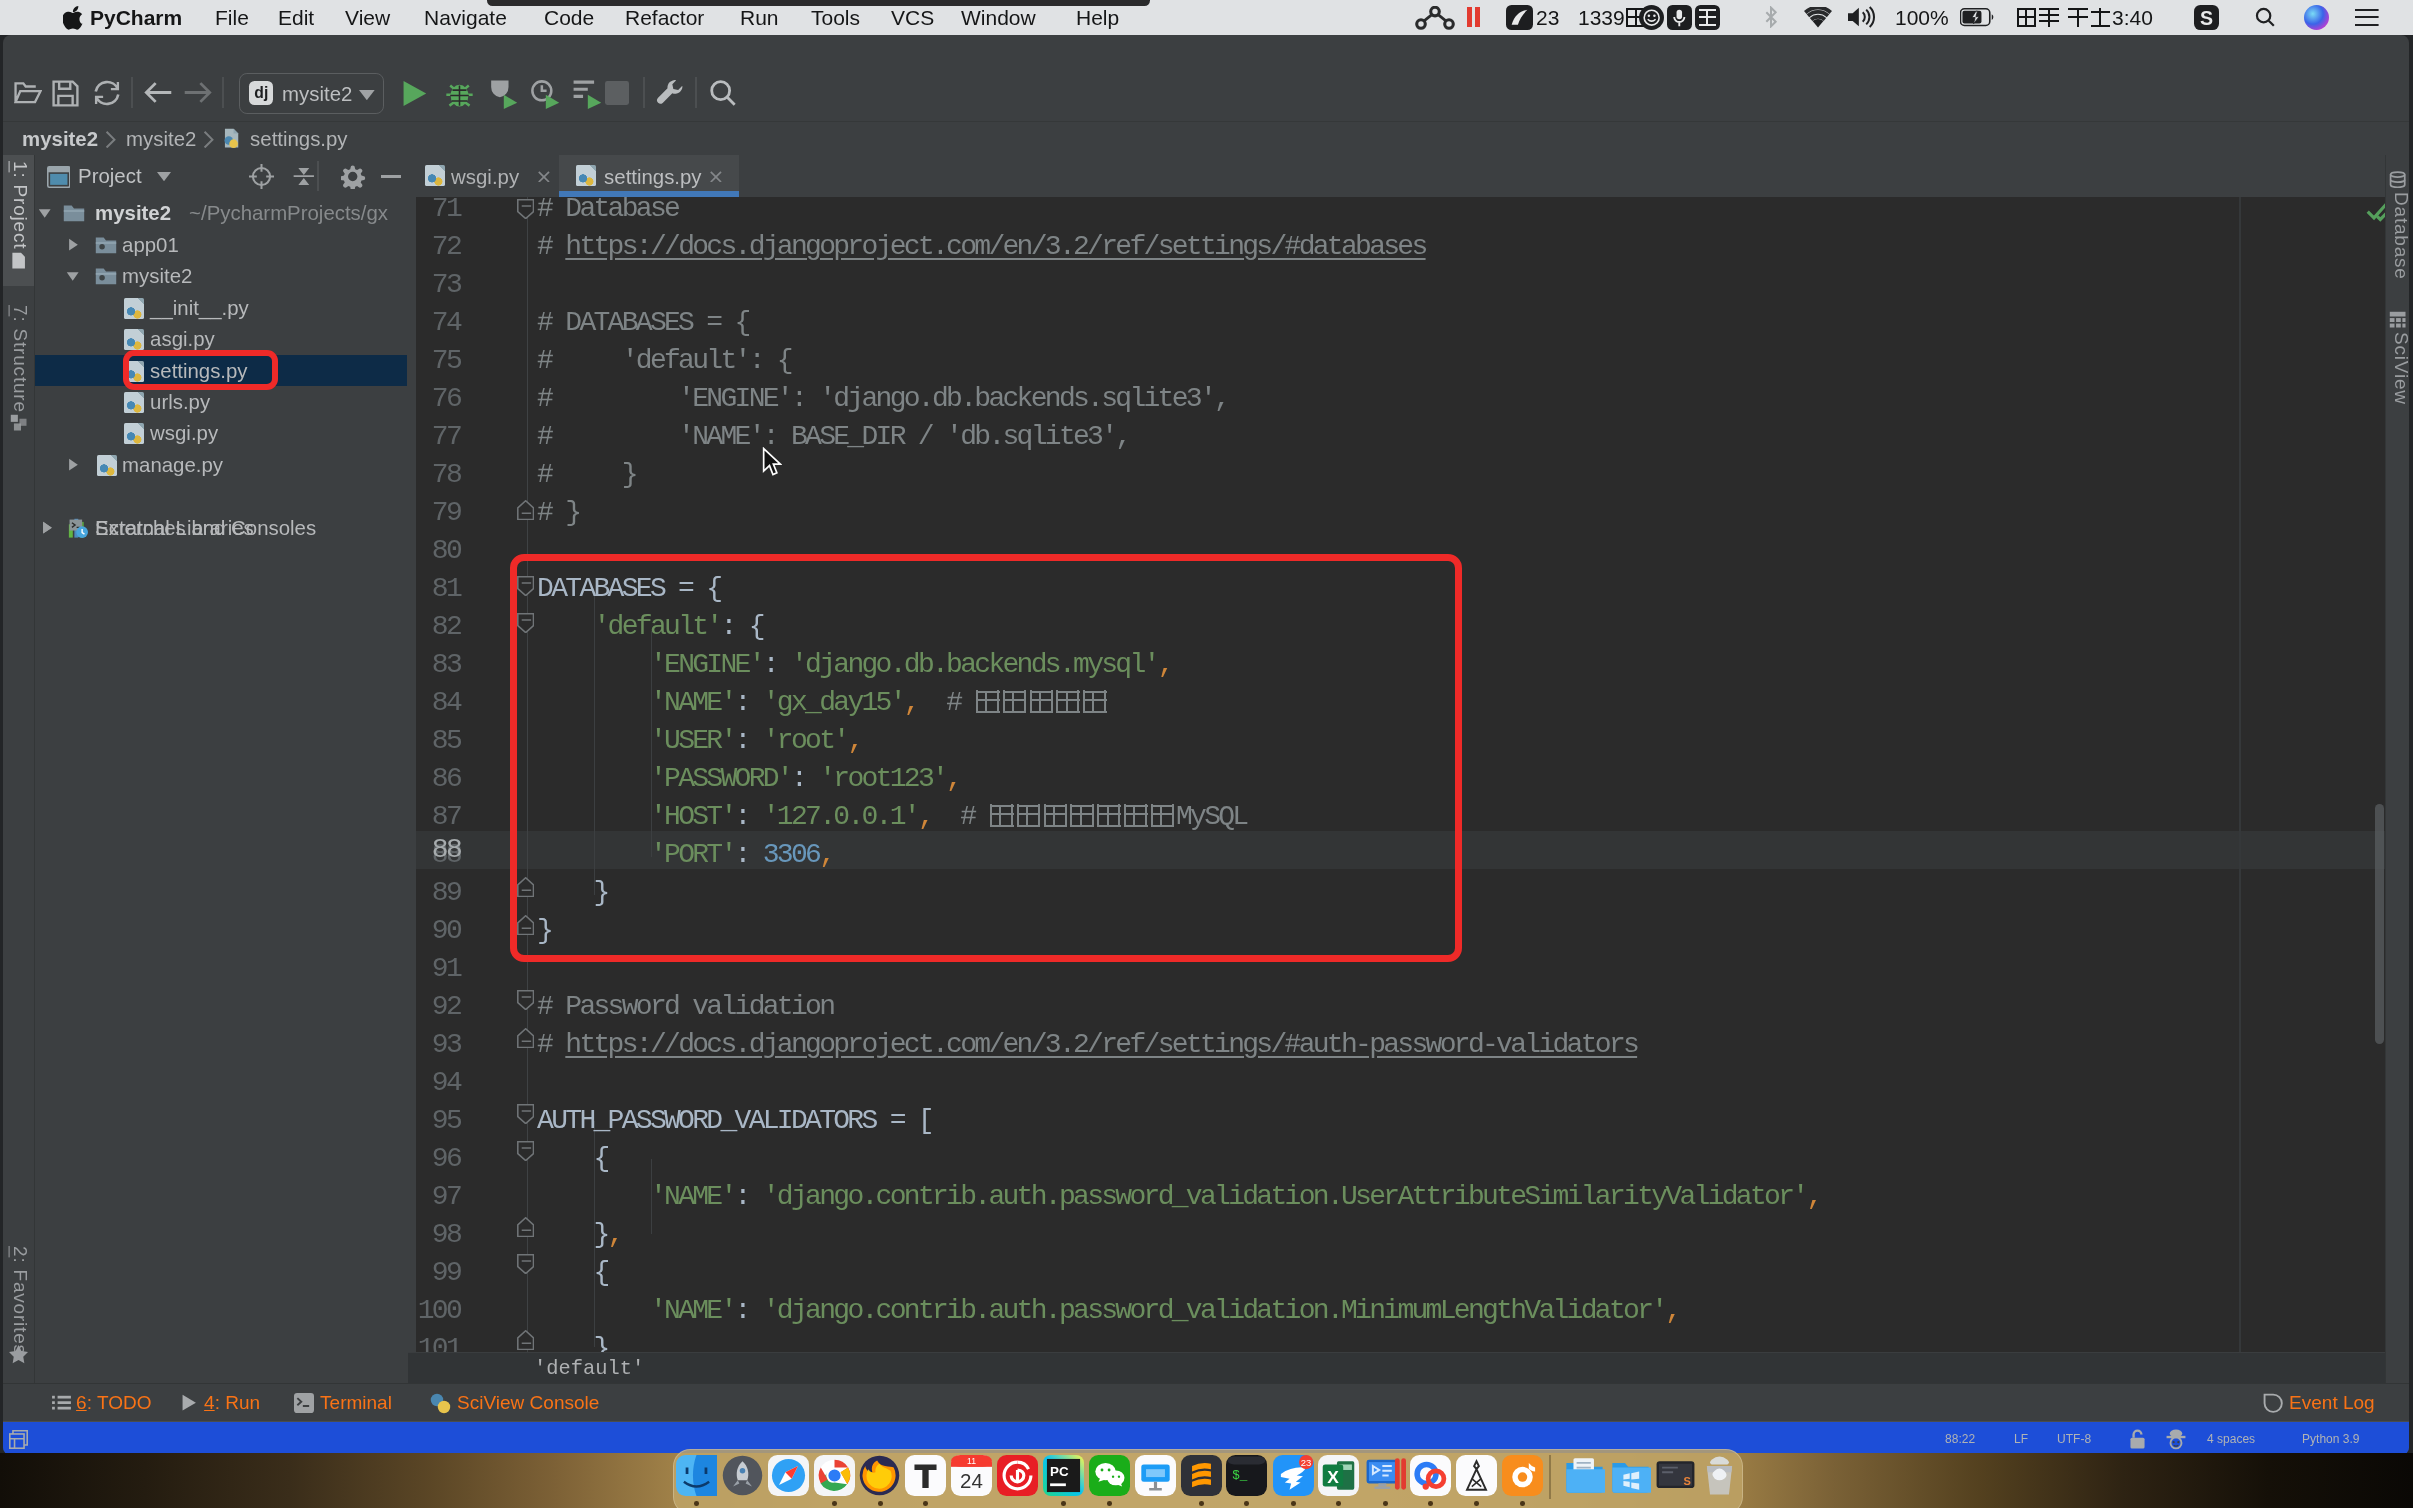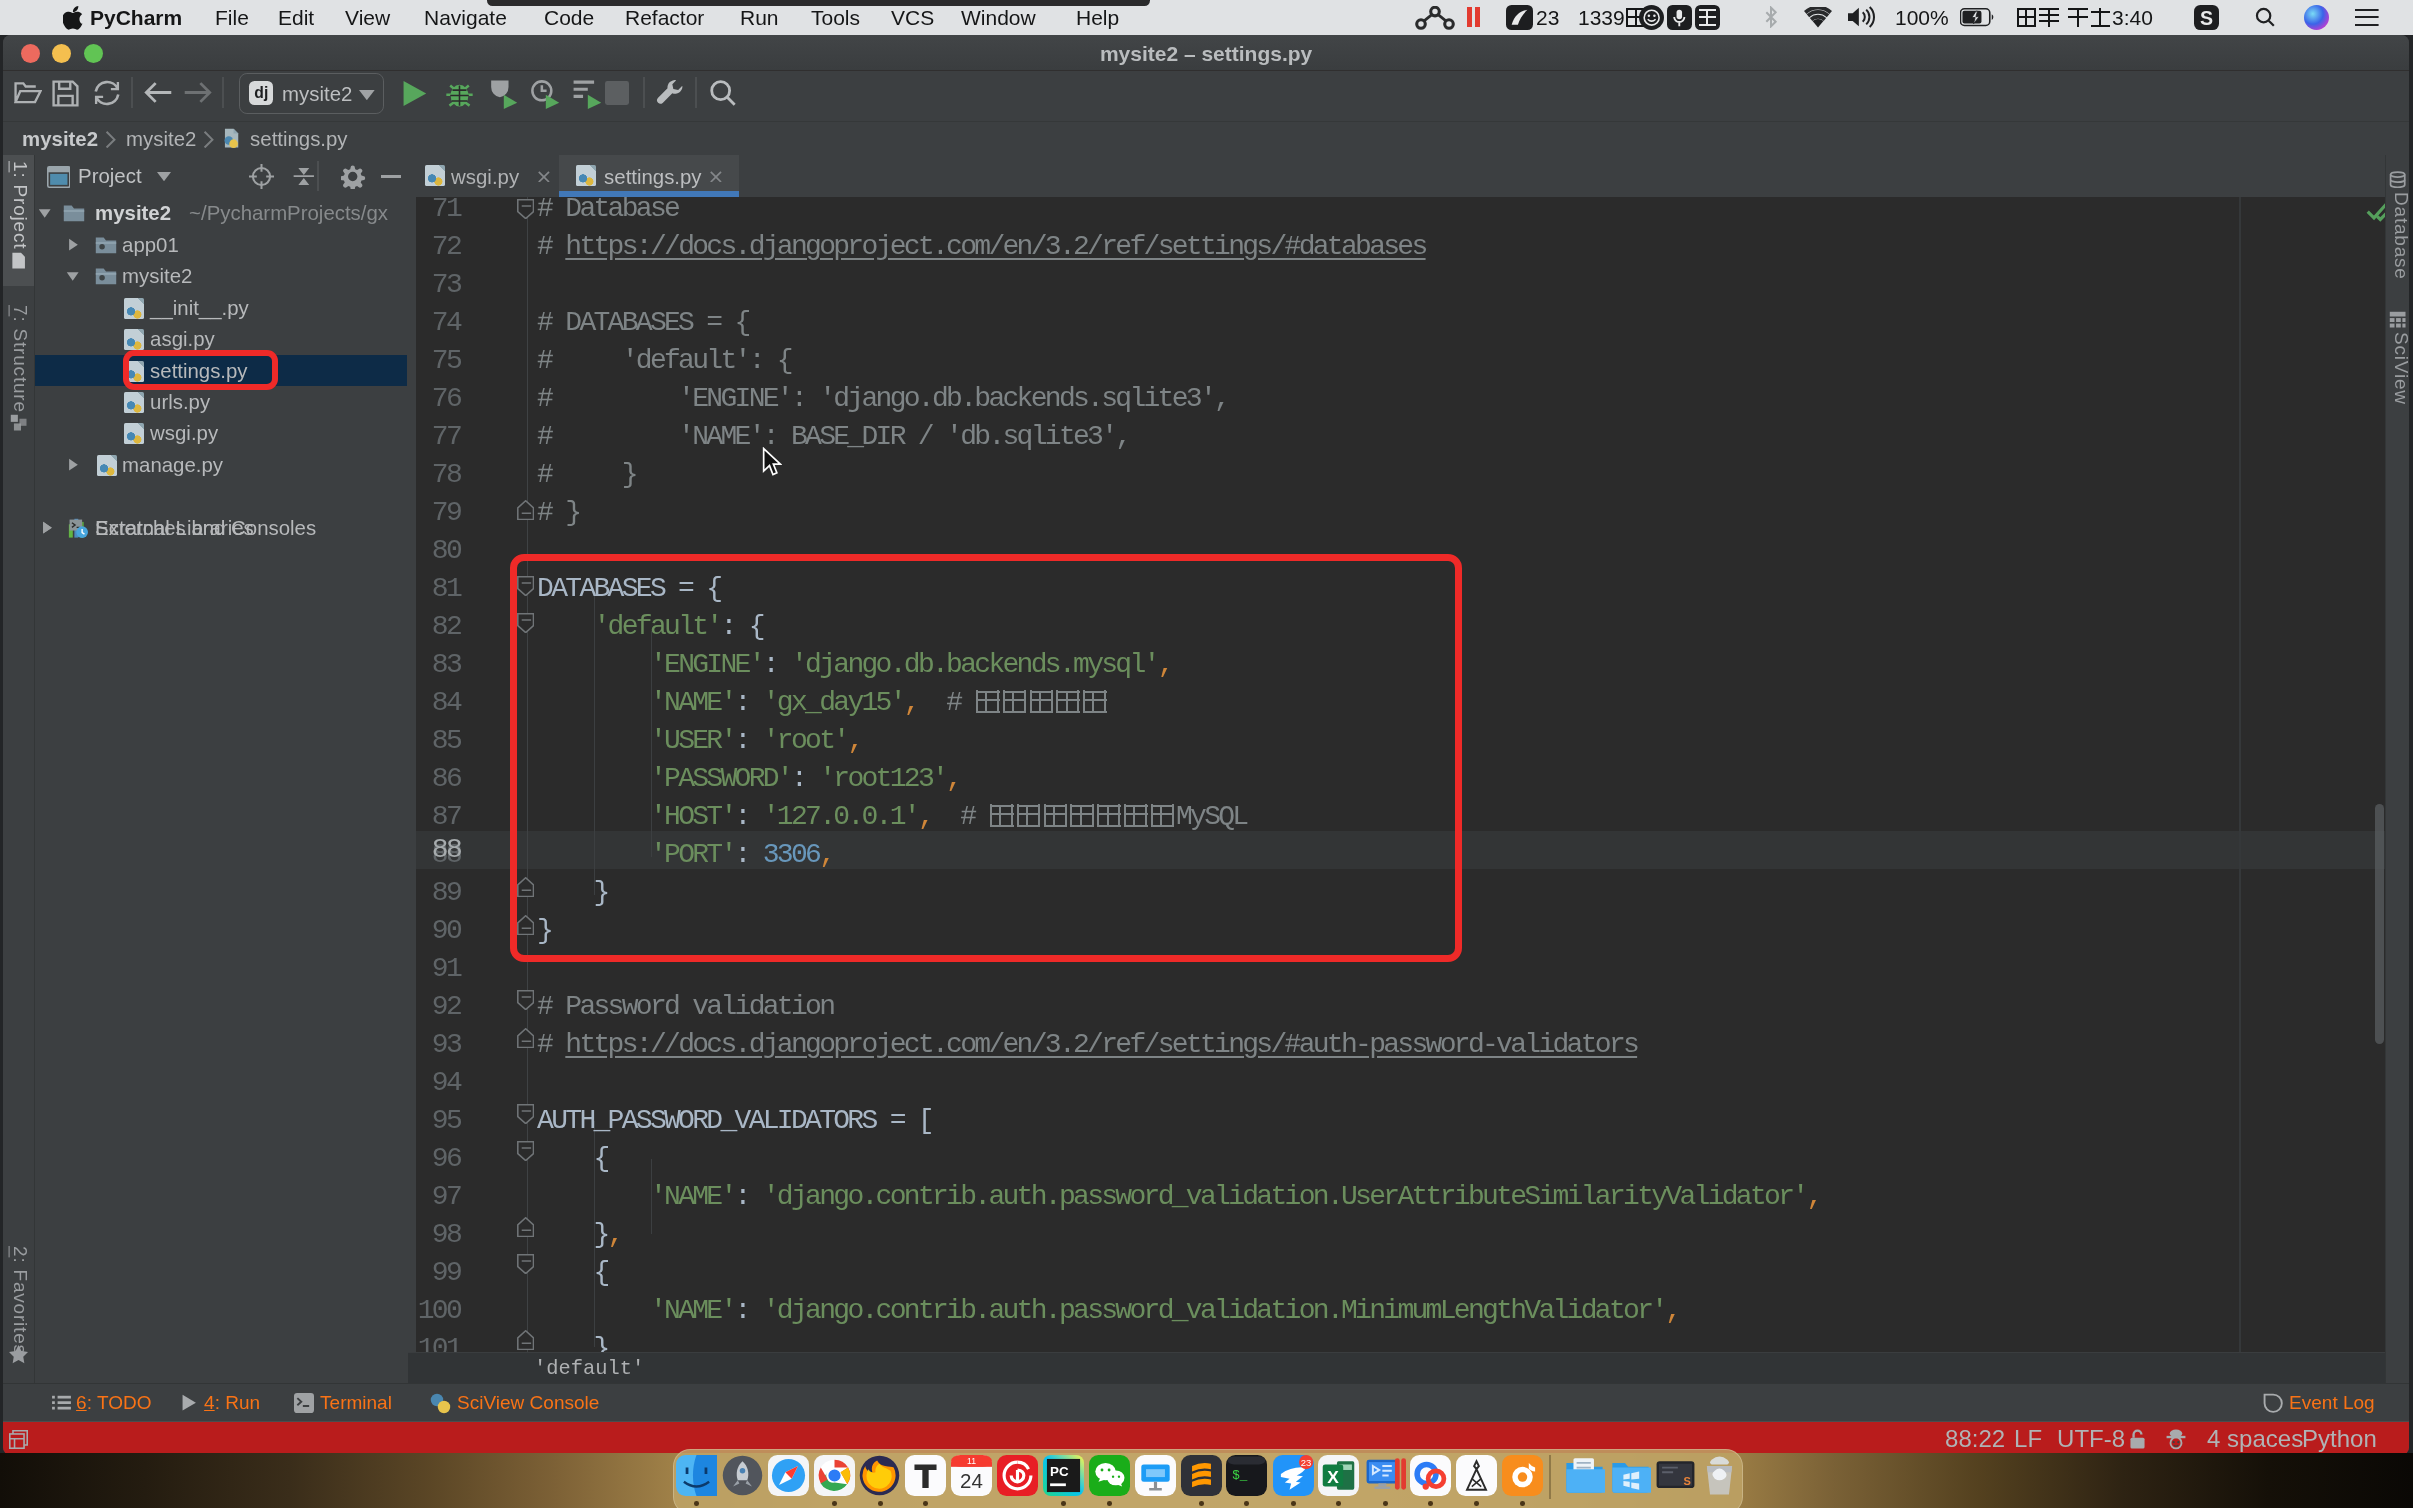--- a/index.html
+++ b/index.html
@@ -21,21 +21,21 @@
 .tl{position:absolute;top:8.6px;width:19px;height:19px;border-radius:50%;}
 #title{position:absolute;left:0;top:0;width:100%;height:35px;line-height:37px;text-align:center;color:#b9bcbe;font-size:21px;font-weight:700;}
 #toolbar{position:absolute;left:0;top:36px;width:100%;height:50px;background:#3c3f41;}
 #crumbs{position:absolute;left:0;top:86px;width:100%;height:34px;background:#3c3f41;border-top:0.8px solid #353839;color:#b2b4b6;font-size:20.4px;}
 
 #stripeL{position:absolute;left:0;top:120px;width:31px;height:1228px;background:#3c3f41;border-right:0.8px solid #333637;}
 #panel{position:absolute;left:32px;top:120px;width:372px;height:1228px;background:#3c3f41;}
 #editor{position:absolute;left:405px;top:120px;width:1978px;height:1228px;background:#3c3f41;}
 #stripeR{position:absolute;right:0;top:120px;width:23px;height:1228px;background:#3c3f41;border-left:0.8px solid #333637;}
 #toolwinbar{position:absolute;left:0;top:1348px;width:100%;height:38px;background:#3c3f41;border-top:0.8px solid #323536;color:#f97316;font-size:19px;}
-#statusbar{position:absolute;left:0;top:1386px;width:100%;height:33px;background:#b91c1c;border-top:0.8px solid #4a4d4e;color:#b0b3b5;font-size:24px;}
+#statusbar{position:absolute;left:0;top:1386px;width:100%;height:33px;background:#1d4ed8;border-top:0.8px solid #4a4d4e;color:#b0b3b5;font-size:12px;}
 
 #tabs{position:absolute;left:0;top:0;width:100%;height:42px;background:#3c3f41;}
 #codearea{position:absolute;left:0;top:42px;width:100%;height:1155px;background:#2b2b2b;overflow:hidden;margin-left:8px;}
 pre.cl{margin:0;position:absolute;left:121px;font:28px/38px "Liberation Mono",monospace;letter-spacing:-2.7px;color:#a9b7c6;white-space:pre;}
 .c{color:#7e8486;} .s{color:#6b8e5d;} .o{color:#cf8639;} .n{color:#6897bb;} .lk{text-decoration:underline;text-underline-offset:3.9px;}
 .zhc{display:inline-block;position:relative;width:23.6px;height:23px;margin:0 1.6px;vertical-align:-3.1px;background:
  linear-gradient(#7e8486,#7e8486) 0 0.8px/100% 2.4px no-repeat,
  linear-gradient(#7e8486,#7e8486) 0 9.4px/100% 2.4px no-repeat,
  linear-gradient(#7e8486,#7e8486) 0 100%/100% 2.4px no-repeat,
  linear-gradient(#7e8486,#7e8486) 0 0/2.4px 100% no-repeat,
@@ -151,26 +151,20 @@
         </g>
       </svg>
  <div class="abs" style="left:2304px;top:4.7px;width:25px;height:25px;border-radius:50%;background:radial-gradient(circle at 35% 35%, #7adbf5, #3a64e8 45%, #b13fd4 75%, #e85f8a);"></div>
  <div class="abs" style="left:2355px;top:7.9px;width:23.6px;height:19px;background:
   linear-gradient(#1f2022,#1f2022) 0 1.6px/23.6px 2.4px no-repeat,
   linear-gradient(#1f2022,#1f2022) 0 8.6px/23.6px 2.4px no-repeat,
   linear-gradient(#1f2022,#1f2022) 0 15.7px/23.6px 2.4px no-repeat;"></div>
 </div>
 <div id="notch"></div>
 <div id="win">
-  <div id="titlebar">
-    <div class="tl" style="left:18px;background:#ed6a5e;"></div>
-    <div class="tl" style="left:49px;background:#f4bf4f;"></div>
-    <div class="tl" style="left:81px;background:#61c454;"></div>
-    <div id="title">mysite2 – settings.py</div>
-  </div>
   <div id="toolbar">
    <svg class="abs" style="left:11px;top:8.6px" width="28" height="27" viewBox="0 0 36 34">
           <g fill="none" stroke="#aeb1b3" stroke-width="3">
             <path d="M2 28 V4 h10 l3 4 h13 M2 28 l6-14 h26 l-7 14 Z"></path>
           </g>
         </svg>
    <svg class="abs" style="left:49px;top:8.6px" width="27" height="27" viewBox="0 0 34 34">
           <g fill="none" stroke="#aeb1b3" stroke-width="3">
             <path d="M2 2 h24 l6 6 v24 H2 Z"></path>
             <path d="M9 2 v9 h14 V2 M8 32 v-12 h18 v12"></path>

